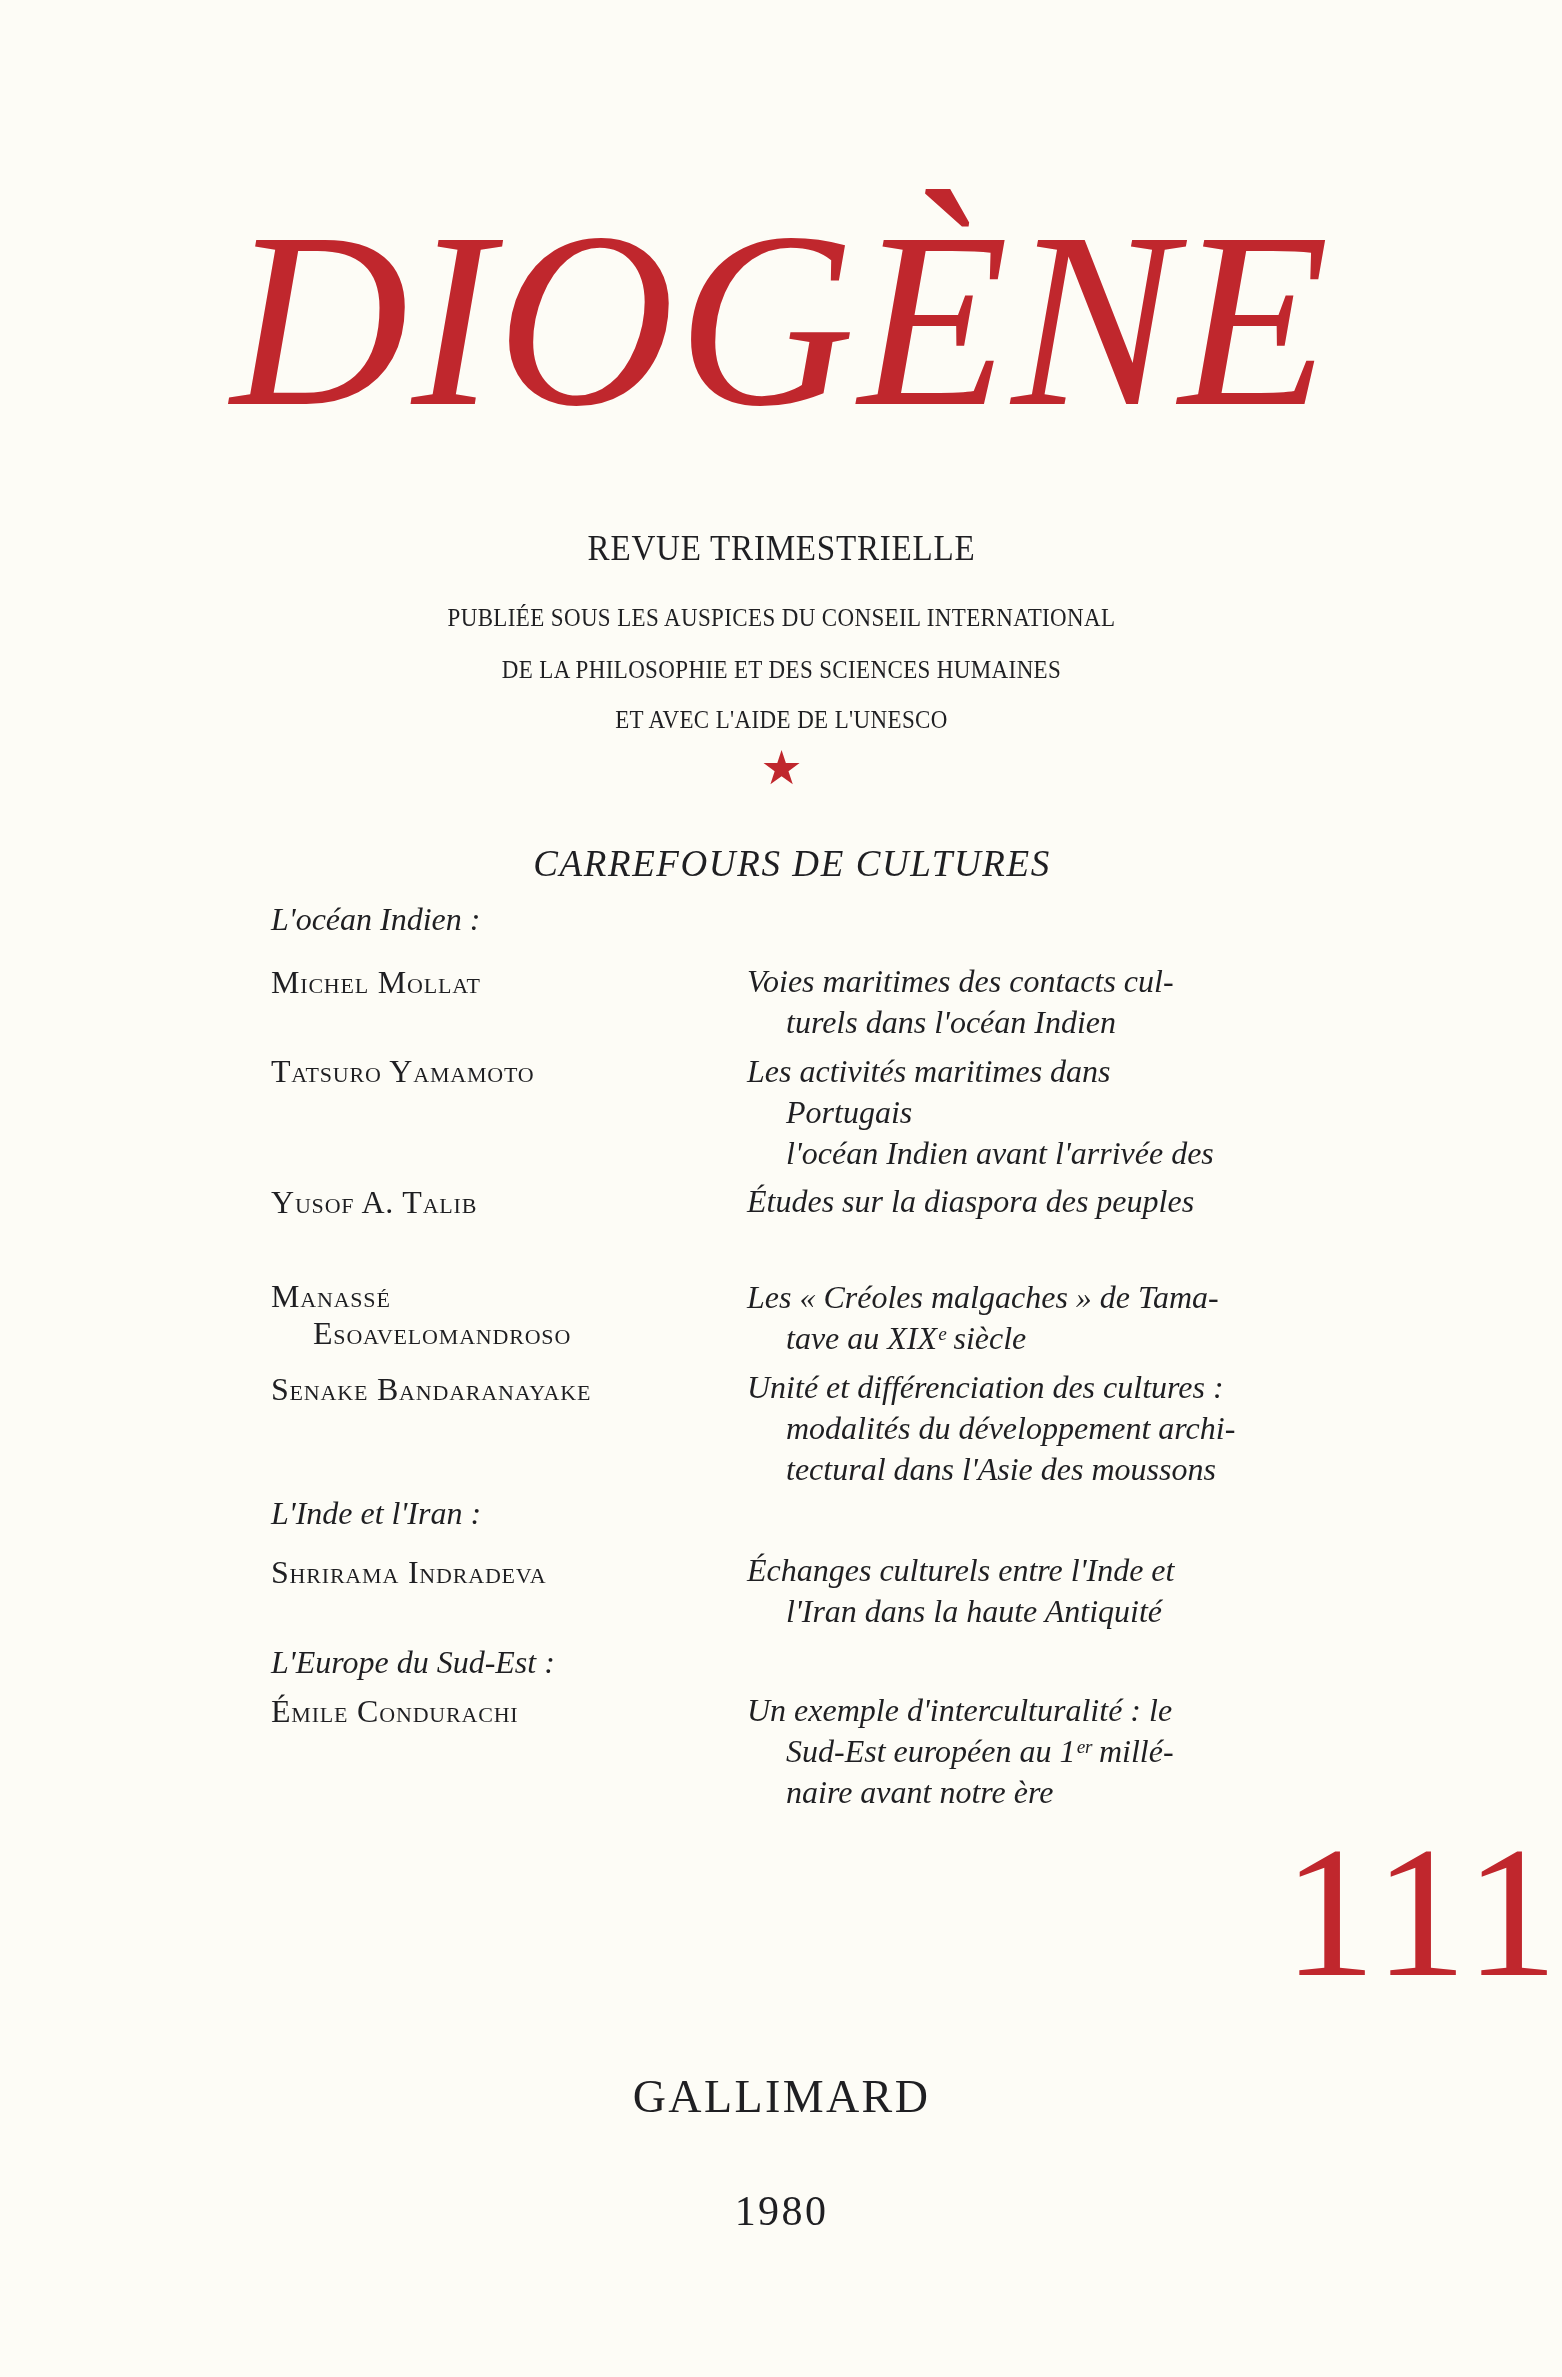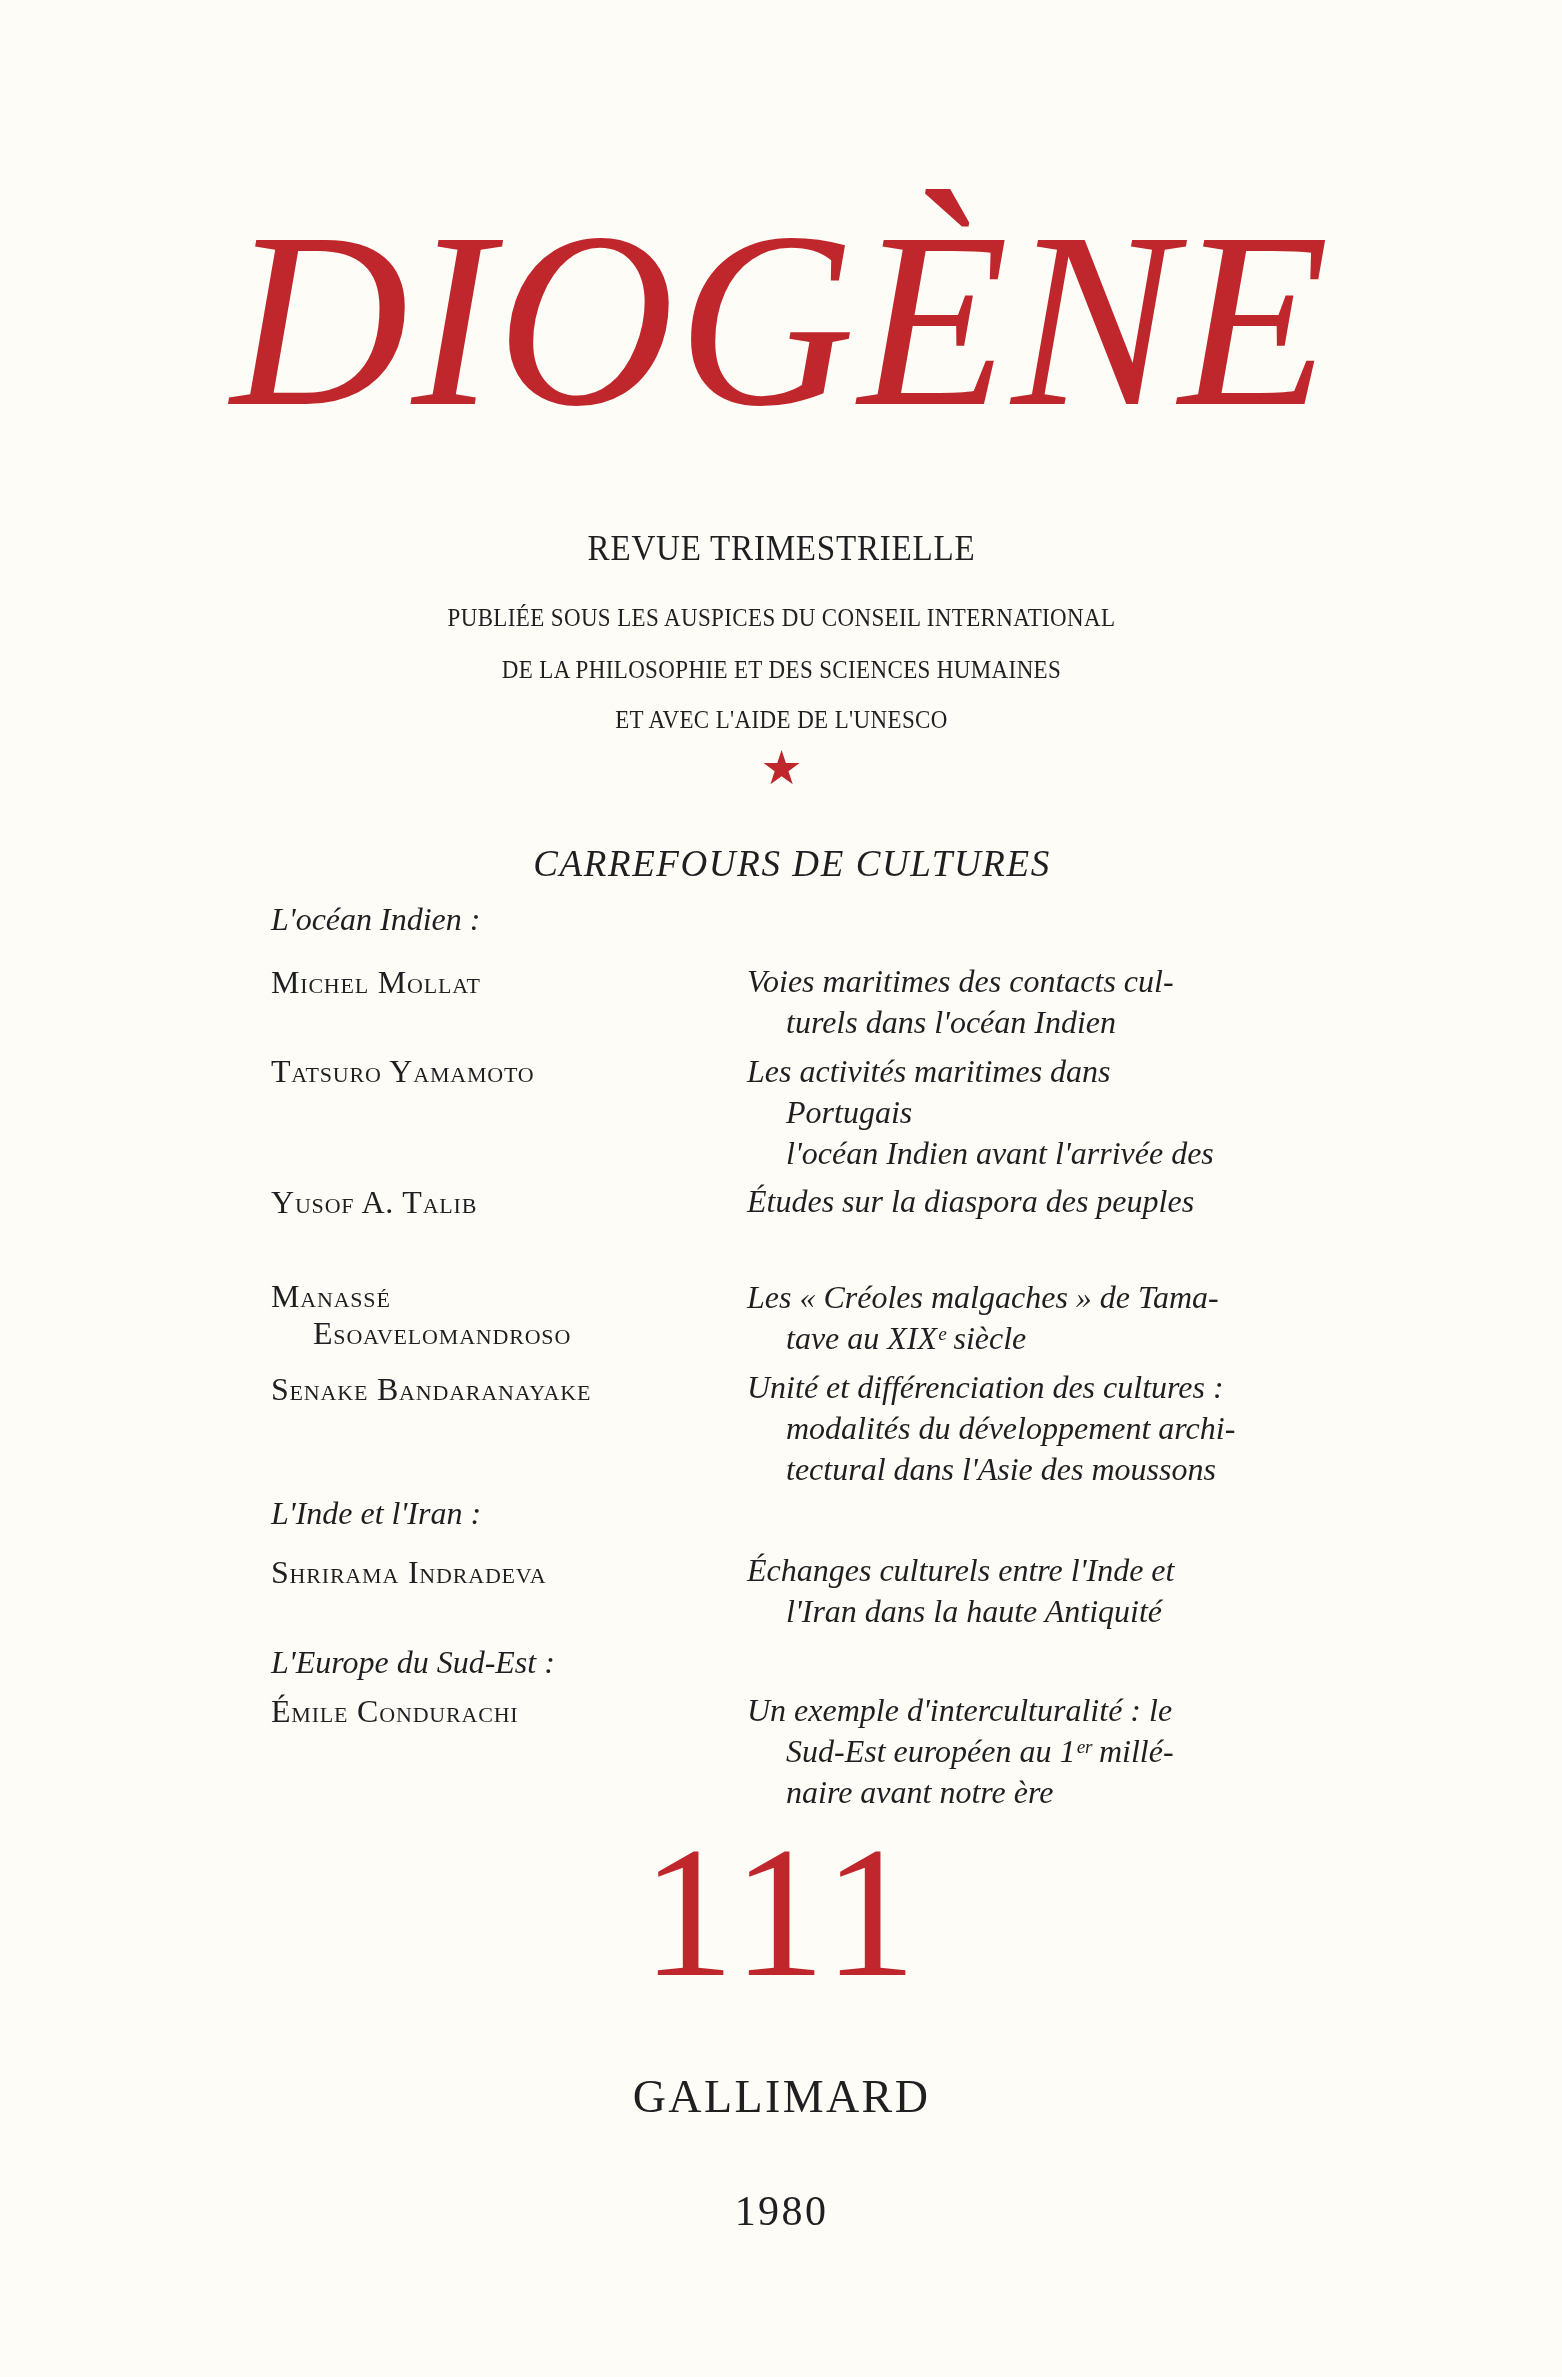--- a/index.html
+++ b/index.html
@@ -53,21 +53,21 @@
   .author .indent { display: block; padding-left: 42px; }
   .article {
     position: absolute; left: 747px; width: 518px;
     font-style: italic; font-size: 32px; line-height: 41px;
     text-align: justify;
   }
   .article span { display: block; }
   .article span.hang { padding-left: 39px; }
   .issue-number {
     position: absolute; left: 0; right: 0; top: 1819px;
-    text-align: center; font-size: 186px; color: #c0272d; line-height: 1;
+    text-align: right; font-size: 186px; color: #c0272d; line-height: 1;
     letter-spacing: 4.9px;
   }
   .publisher {
     position: absolute; left: 0; right: 0; top: 2070px;
     text-align: center; font-size: 46px; letter-spacing: 2.4px;
   }
   .year {
     position: absolute; left: 0; right: 0; top: 2155px;
     text-align: center; font-size: 42px; letter-spacing: 2.4px; margin-top: 32px;
   }

